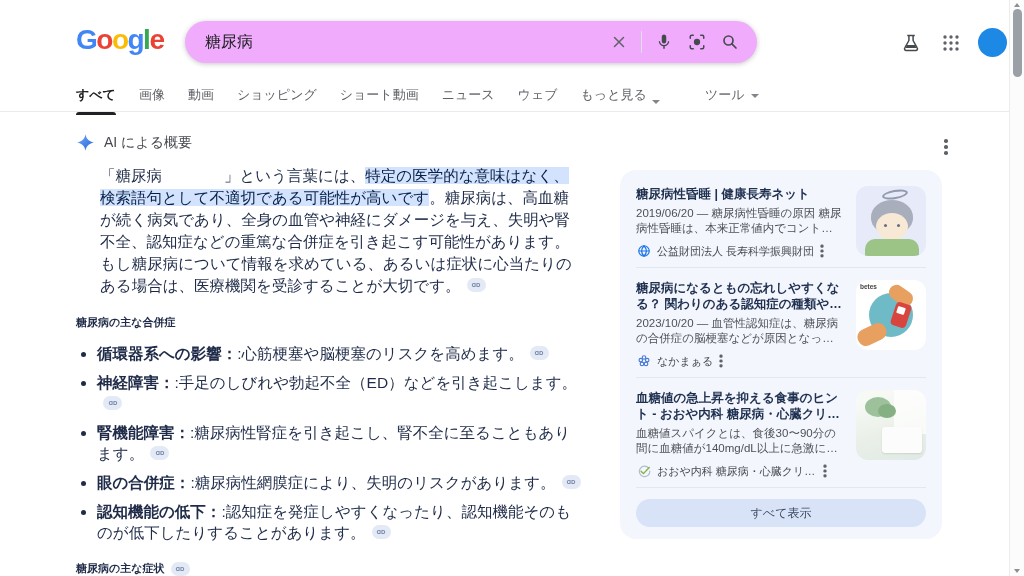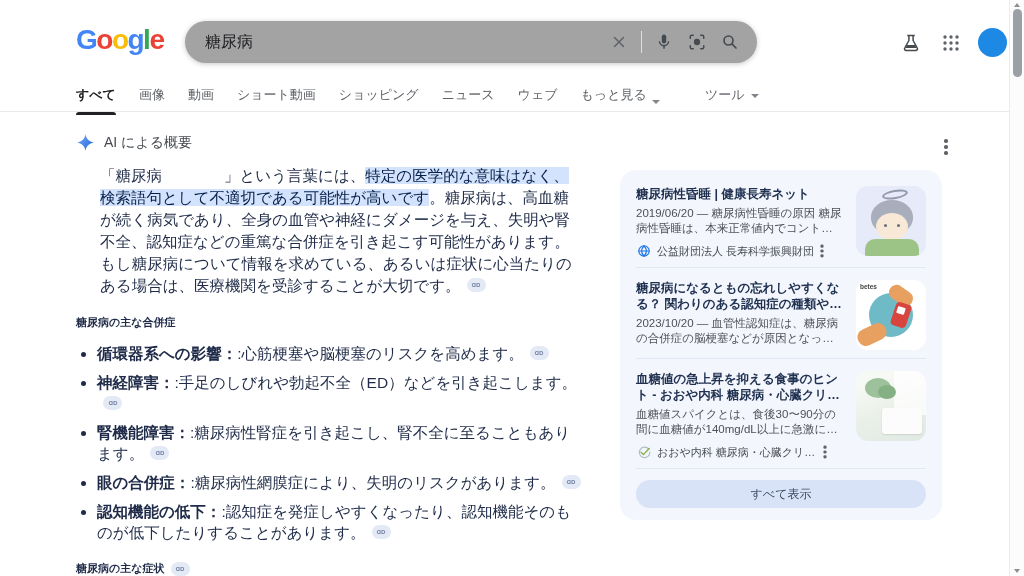--- a/index.html
+++ b/index.html
@@ -13,21 +13,21 @@
   *{box-sizing:border-box;margin:0;padding:0;}
   html,body{width:1024px;height:576px;}
   body{position:relative;overflow:hidden;background:#fff;
        font-family:"Liberation Sans","DejaVu Sans",sans-serif;color:var(--body-text);}
 
   
   .logo{position:absolute;left:76px;top:24px;font-size:28px;font-weight:700;letter-spacing:-1.5px;cursor:pointer;}
   .logo .l0,.logo .l3{color:var(--google-blue);} .logo .l1,.logo .l5{color:var(--google-red);}
   .logo .l2{color:var(--google-yellow);} .logo .l4{color:var(--google-green);}
 
-  .searchbar{position:absolute;left:185px;top:21px;width:572px;height:42px;background:#a3a3a3;border-radius:22px;
+  .searchbar{position:absolute;left:185px;top:21px;width:572px;height:42px;background:#f0abfc;border-radius:22px;
     box-shadow:0 1px 5px rgba(32,33,36,.25);display:flex;align-items:center;gap:11px;padding:0 16px 0 20px;}
   .sb-query{flex:1;font-size:16px;color:#202124;white-space:nowrap;overflow:hidden;cursor:text;}
   .sb-btn{width:22px;height:22px;display:flex;align-items:center;justify-content:center;cursor:pointer;flex-shrink:0;}
   .sb-sep{width:1px;height:22px;background:#dde1e6;flex-shrink:0;}
 
   .hdr-right{position:absolute;left:898px;top:28px;display:flex;align-items:center;gap:14px;}
   .hdr-ic{width:26px;height:26px;display:flex;align-items:center;justify-content:center;cursor:pointer;}
   .avatar{width:29px;height:29px;border-radius:50%;background:var(--avatar-blue);cursor:pointer;}
 
   
@@ -168,24 +168,24 @@
   <div class="tab active">
       <span>すべて</span>
     </div>
   <div class="tab">
       <span>画像</span>
     </div>
   <div class="tab">
       <span>動画</span>
     </div>
   <div class="tab">
+      <span>ショッピング</span>
+    </div>
+  <div class="tab">
       <span>ショート動画</span>
-    </div>
-  <div class="tab">
-      <span>ショッピング</span>
     </div>
   <div class="tab">
       <span>ニュース</span>
     </div>
   <div class="tab">
       <span>ウェブ</span>
     </div>
   <div class="tab">
       <span>もっと見る</span>
       <span class="caret"></span>
@@ -293,20 +293,37 @@
       <span class="eye1"></span>
         <span class="eye2"></span>
       <span class="bodyshape"></span>
     </div>
   </div>
 
   <div class="card">
     <div class="card-body">
       <div class="c-title">糖尿病になるともの忘れしやすくなる？ 関わりのある認知症の種類や対策 ...</div>
       <div class="c-snip">2023/10/20 — 血管性認知症は、糖尿病の合併症の脳梗塞などが原因となって発症します。 つ...</div>
+      <div class="c-src">
+        <span class="fav">
+          <svg width="14" height="14" viewBox="0 0 24 24" fill="none" stroke="#4b7bd6" stroke-width="2">
+              <circle cx="12" cy="6" r="3"></circle>
+              <circle cx="6.5" cy="10.5" r="3"></circle>
+              <circle cx="17.5" cy="10.5" r="3"></circle>
+              <circle cx="8.5" cy="17" r="3"></circle>
+              <circle cx="15.5" cy="17" r="3"></circle>
+            </svg>
+        </span>
+        <span class="name">なかまぁる</span>
+        <span class="kebab" style="transform:scale(.8);">
+            <i></i>
+            <i></i>
+            <i></i>
+          </span>
+      </div>
     </div>
     <div class="thumb t2">
       <span class="tlabel">betes</span>
       <span class="ring"></span>
       <span class="hand1"></span>
       <span class="hand2"></span>
       <span class="meter"></span>
       <span class="screen"></span>
     </div>
   </div>

